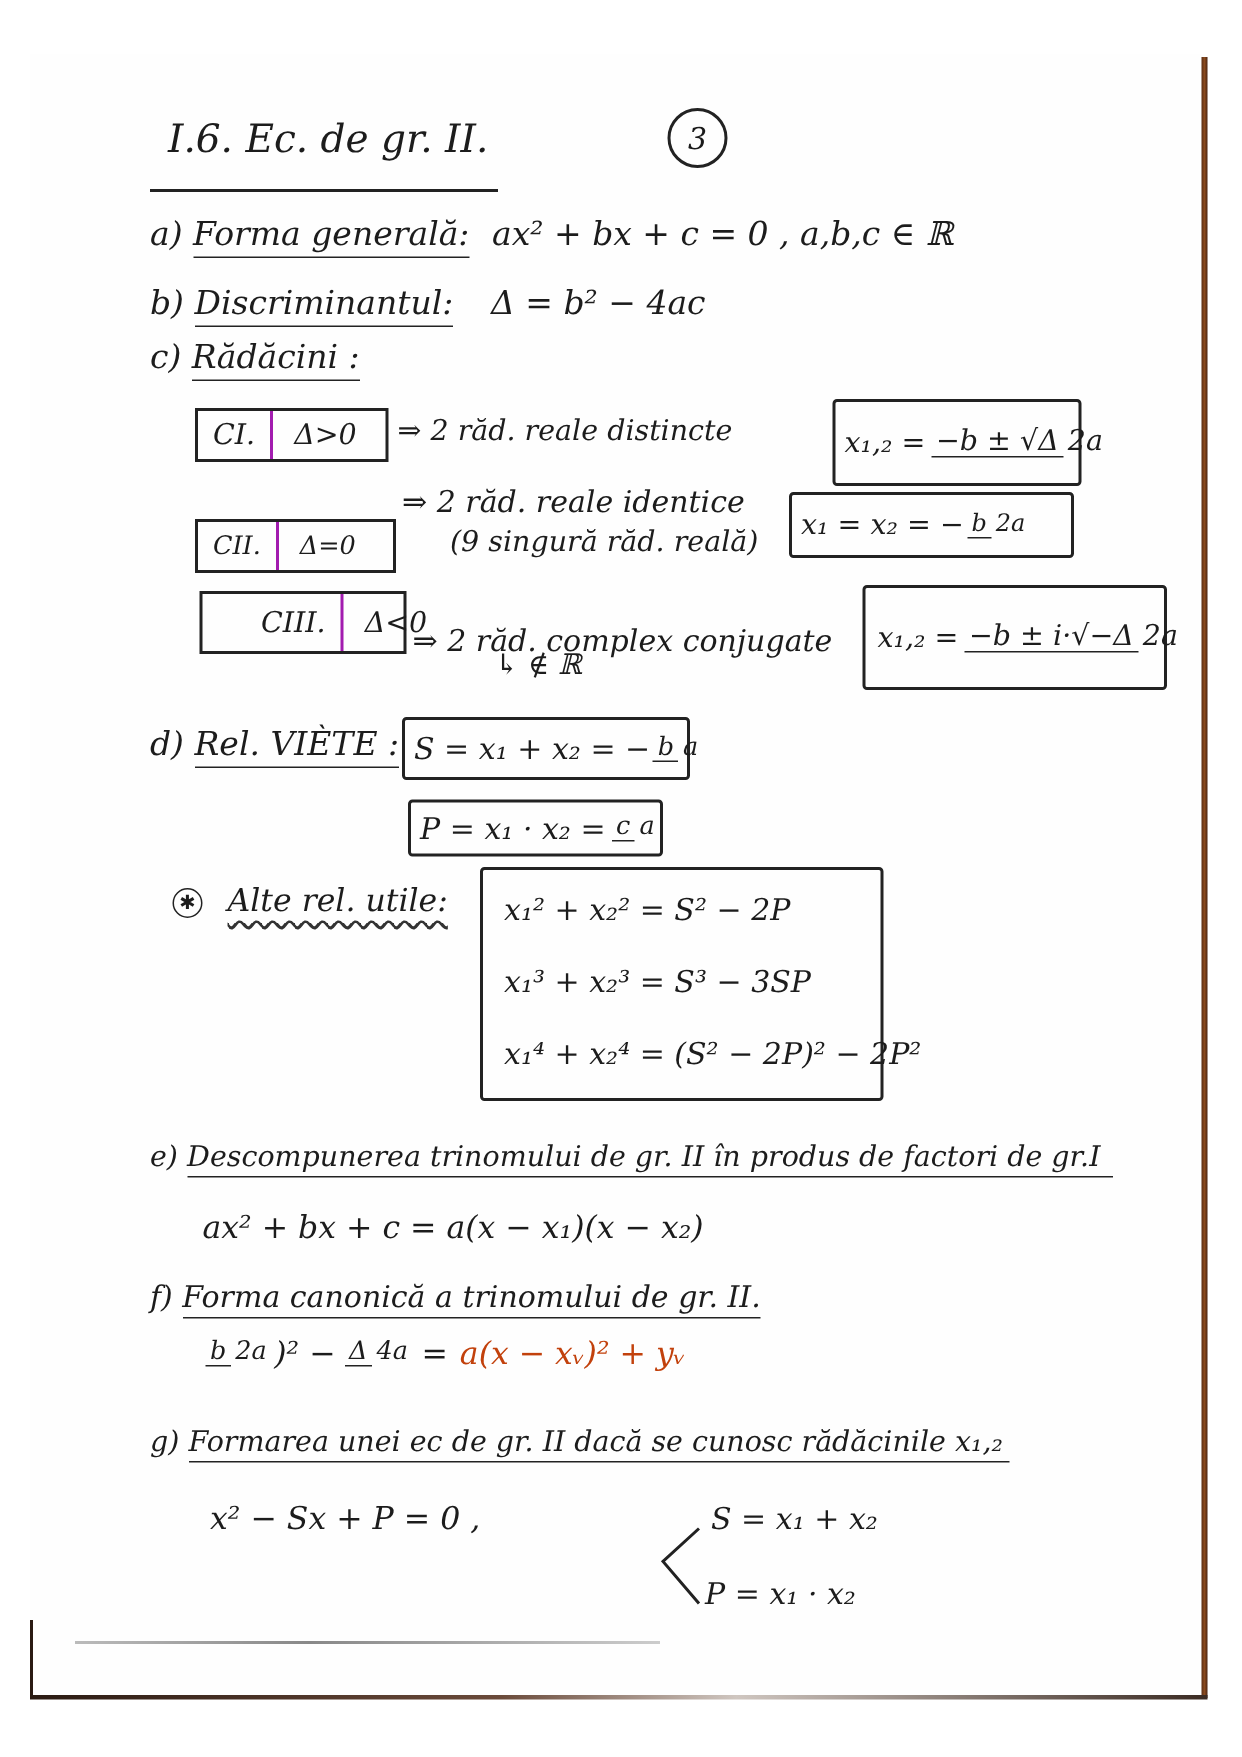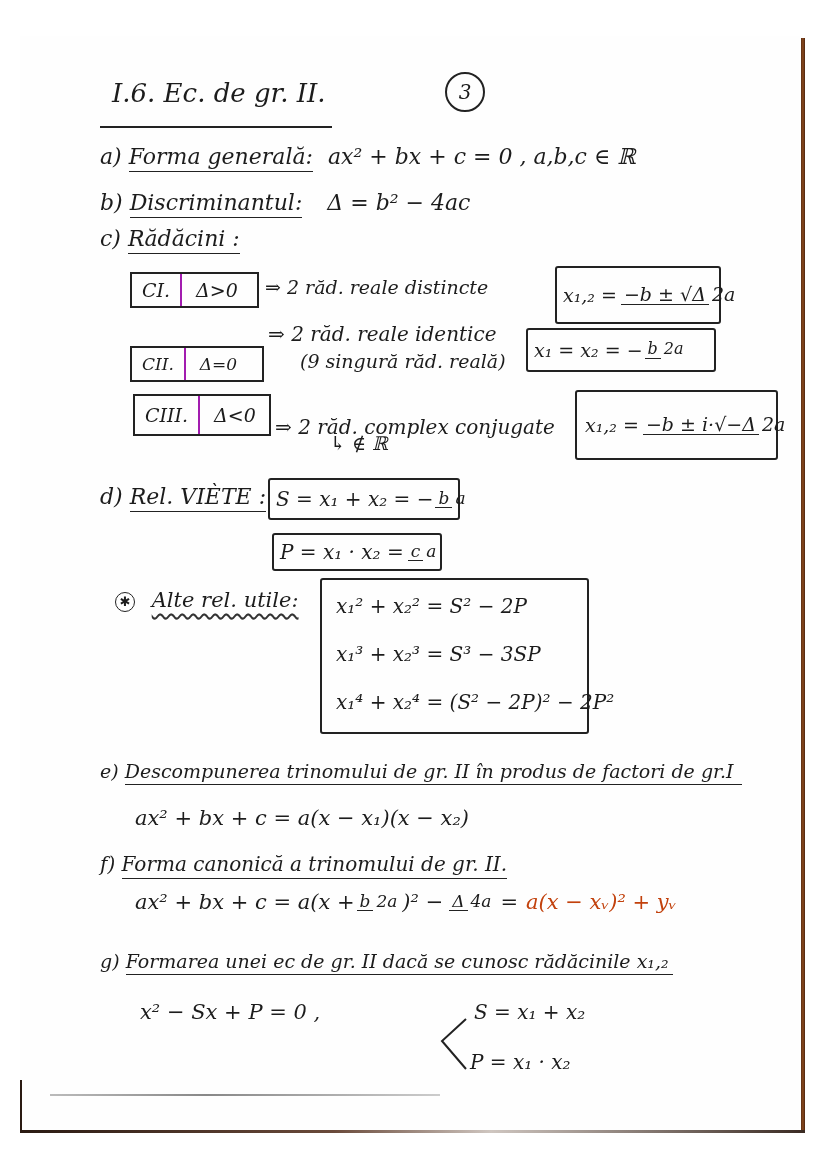--- a/index.html
+++ b/index.html
@@ -107,21 +107,21 @@
 <div class="hw" style="left:300px; top:350px; font-size:19px;">(9 singură răd. reală)</div>
 <div class="box hw" style="left:526px; top:328px; width:190px; height:44px; font-size:19px; display:flex; align-items:center; padding-left:6px; box-sizing:border-box;">
   <span>x₁ = x₂ = −</span>
   <span class="frac" style="margin-left:2px; font-size:16px;">
       <span class="num">b</span>
       <span class="den">2a</span>
     </span>
 </div>
 
 <div class="case-box" style="left:133px; top:394px; width:134px; height:38px; font-size:19px;">
-  <div class="lbl hw" style="position:static;">CIII.</div>
+  <div class="lbl hw" style="position:static;margin-left:29px;">CIII.</div>
   <div class="cond hw" style="position:static;">Δ&lt;0</div>
 </div>
 <div class="hw" style="left:275px; top:415px; font-size:20px;">
   <span>⇒</span>
   <span>2 răd. complex conjugate</span>
 </div>
 <div class="hw" style="left:330px; top:432px; font-size:19px;">↳ ∉ ℝ</div>
 <div class="box hw" style="left:575px; top:390px; width:203px; height:70px; font-size:19px; display:flex; align-items:center; padding-left:8px; box-sizing:border-box;">
   <span>x₁,₂ =</span>
   <span class="frac" style="margin-left:4px;">
@@ -162,21 +162,20 @@
   <span>e)</span>
   <span class="ul" style="padding-right:8px;">Descompunerea trinomului de gr. II în produs de factori de gr.I</span>
 </div>
 <div class="hw" style="left:135px; top:806px; font-size:21px;">ax² + bx + c = a(x − x₁)(x − x₂)</div>
 
 <div class="hw" style="left:100px; top:852px; font-size:20px;">
   <span>f)</span>
   <span class="ul">Forma canonică a trinomului de gr. II.</span>
 </div>
 <div class="hw" style="left:135px; top:890px; font-size:21px; display:flex; align-items:center;">
-  <span>ax² + bx + c = a(x +</span>
   <span class="frac" style="margin:0 2px; font-size:17px;">
       <span class="num">b</span>
       <span class="den">2a</span>
     </span>
   <span>)² −</span>
   <span class="frac" style="margin:0 6px; font-size:17px;">
       <span class="num">Δ</span>
       <span class="den">4a</span>
     </span>
   <span style="margin-right:8px;">=</span>

